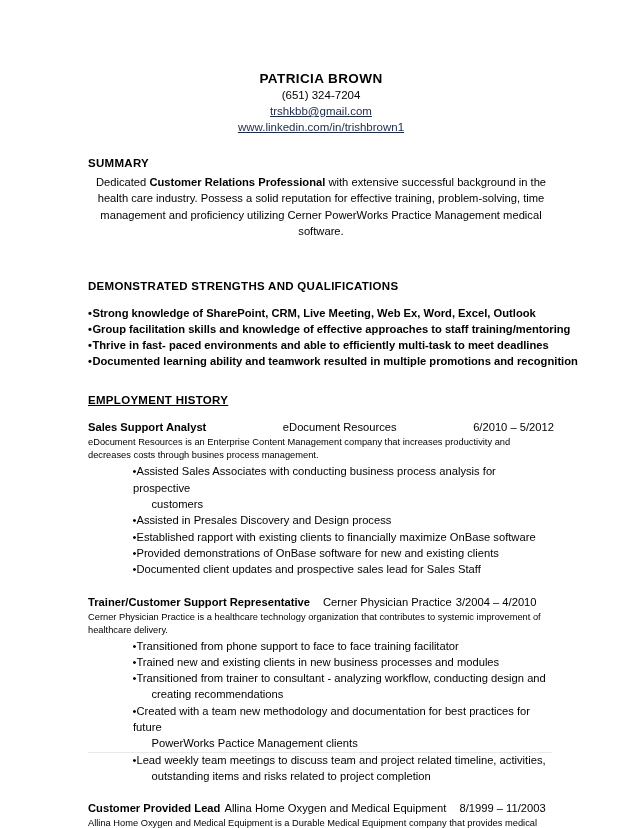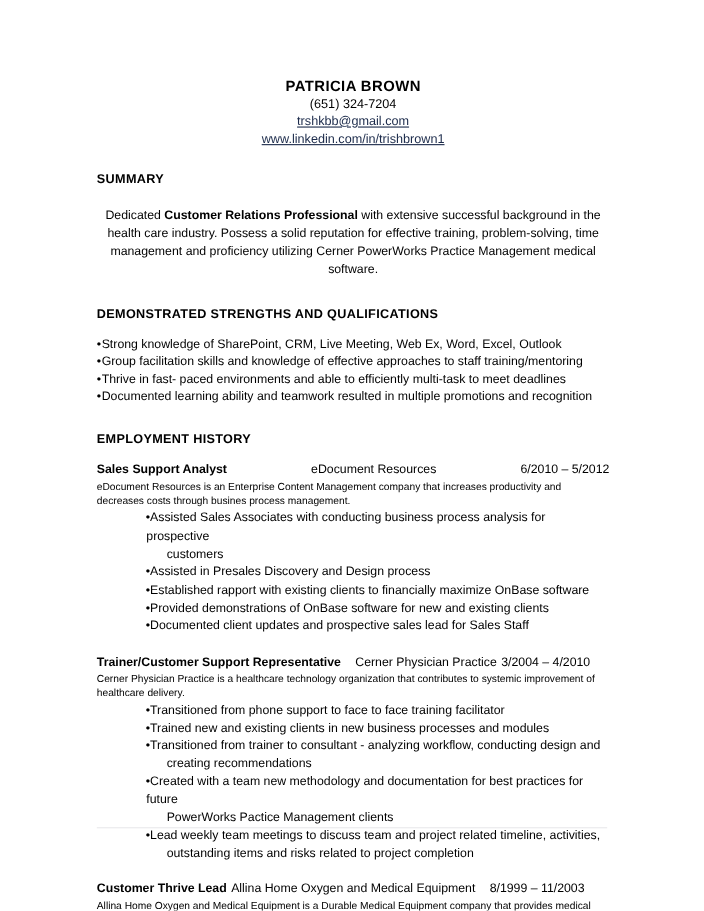--- a/index.html
+++ b/index.html
@@ -50,41 +50,42 @@
   }
 
   
   .sec-head {
     text-align: left;
     font-size: 11.5px;
     font-weight: bold;
     letter-spacing: 0.3px;
   }
   .sec-summary { margin-top: 22px; }
-  .sec-strengths { margin-top: 26px; }
-  .sec-employment { margin-top: 25px; }
+  .sec-strengths { margin-top: 40px; }
+  .sec-employment { margin-top: 25px; text-decoration: underline; }
 
   
   .summary-p {
-    margin-top: 19px;
+    margin-top: 5px;
     text-align: center;
     font-size: 11.2px;
     line-height: 16.4px;
     padding: 0 2px;
   }
   .summary-p b { font-weight: bold; }
 
   
   .strength-list {
     margin-top: 13px;
   }
   .strength-item {
     font-size: 11.2px;
     line-height: 16.2px;
     white-space: nowrap;
+    font-weight: bold;
   }
   .strength-item .bchar { margin-right: 0.5px; }
 
   
   .job { margin-top: 17px; }
   .job-first { margin-top: 14px; }
 
   .job-title-row {
     font-size: 11.2px;
     line-height: 15px;
@@ -182,20 +183,20 @@
       <div class="job-bullets">
         <div class="job-bullet"><span>•</span><span>Transitioned from phone support to face to face training facilitator</span></div>
         <div class="job-bullet"><span>•</span><span>Trained new and existing clients in new business processes and modules</span></div>
         <div class="job-bullet"><span>•</span><span>Transitioned from trainer to consultant - analyzing workflow, conducting design and</span><span class="wrap2">creating recommendations</span></div>
         <div class="job-bullet"><span>•</span><span>Created with a team new methodology and documentation for best practices for future</span><span class="wrap2">PowerWorks Pactice Management clients</span></div>
         <div class="job-bullet"><span>•</span><span>Lead weekly team meetings to discuss team and project related timeline, activities,</span><span class="wrap2">outstanding items and risks related to project completion</span></div>
       </div>
     </div>
 
     <div class="job">
-      <div class="job-title-row row-inline"><span class="job-title">Customer Thrive Lead</span><span class="gap-sm"></span><span class="job-company">Allina Home Oxygen and Medical Equipment</span><span class="gap-lg"></span><span class="job-dates">8/1999 – 11/2003</span></div>
+      <div class="job-title-row row-inline"><span class="job-title">Customer Provided Lead</span><span class="gap-sm"></span><span class="job-company">Allina Home Oxygen and Medical Equipment</span><span class="gap-lg"></span><span class="job-dates">8/1999 – 11/2003</span></div>
       <div class="job-desc">Allina Home Oxygen and Medical Equipment is a Durable Medical Equipment company that provides medical equipment, assessment,  fittings and billing services to community residents.</div>
     </div>
 
   </div>
 
   <div class="scanline"></div>
 </div>
 
 </body></html>

